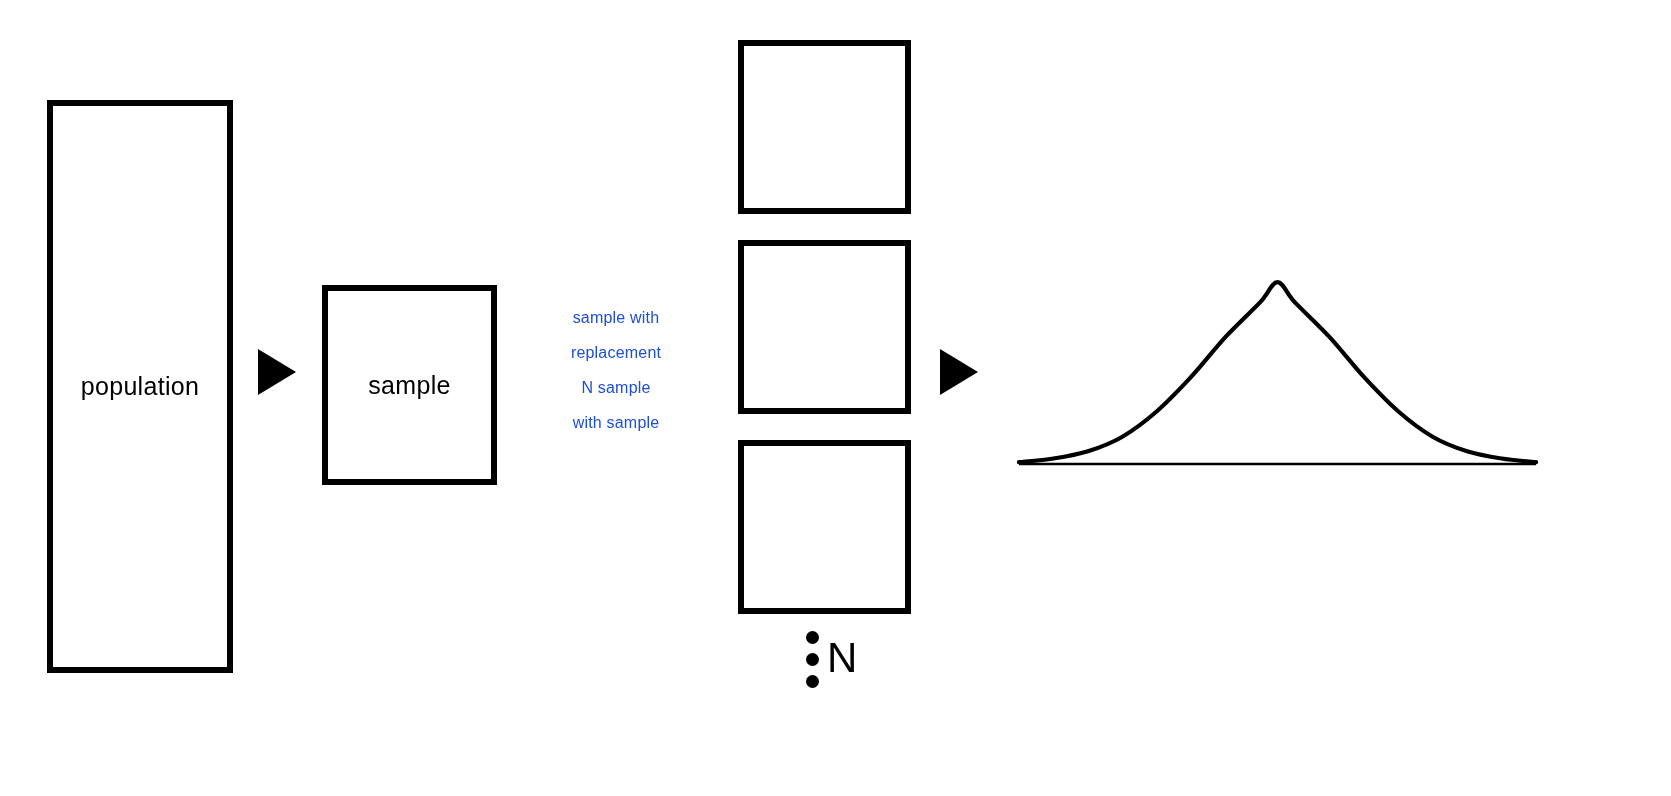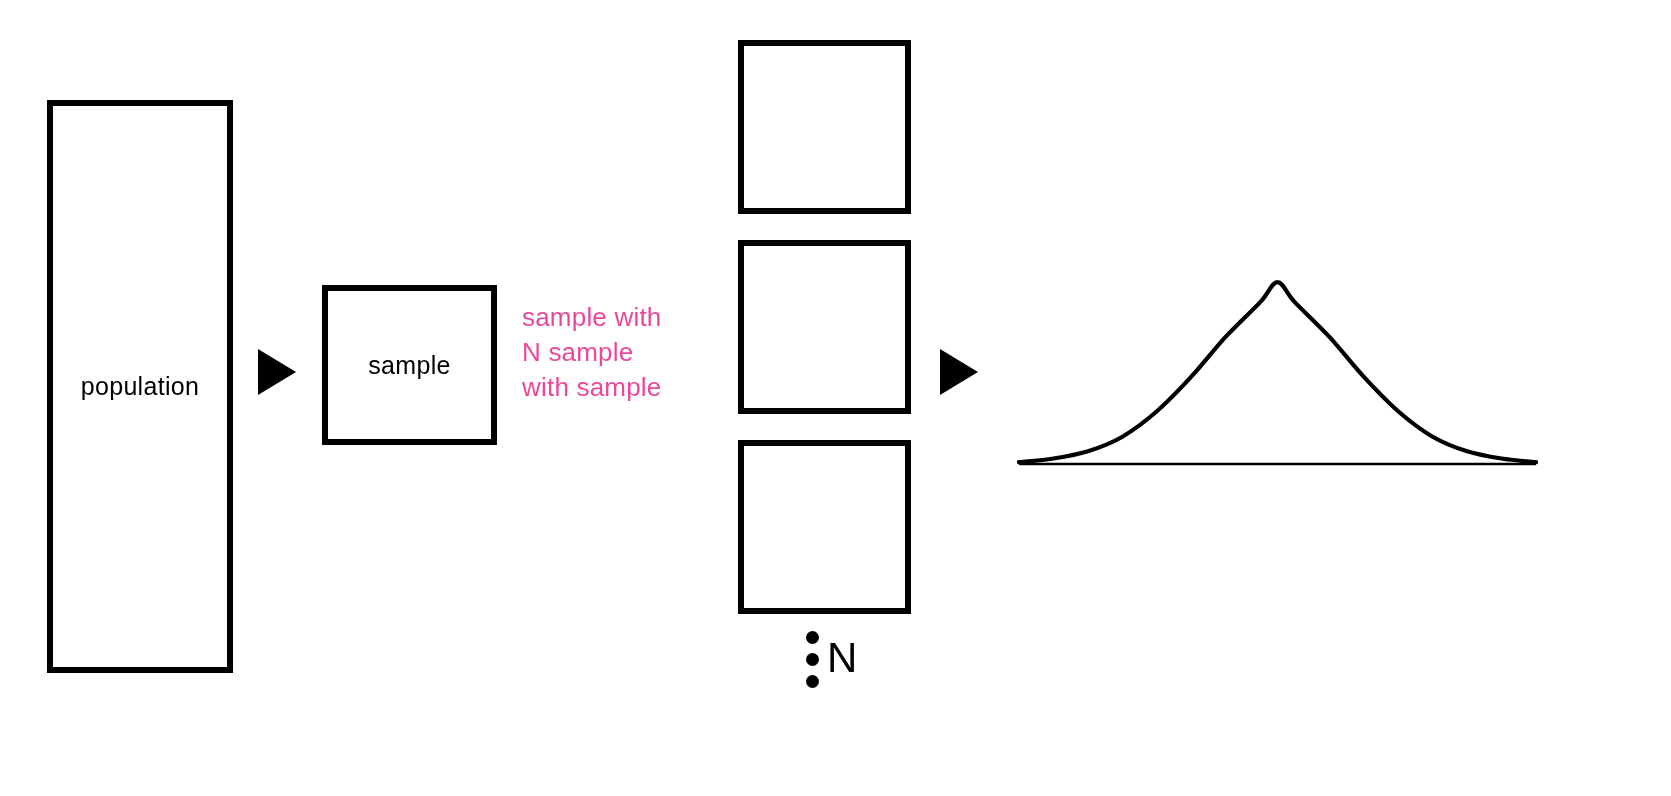--- a/index.html
+++ b/index.html
@@ -44,21 +44,21 @@
     top: 100px;
     width: 186px;
     height: 573px;
   }
 
   
   #sample-box {
     left: 322px;
     top: 285px;
     width: 175px;
-    height: 160px;
+    height: 200px;
   }
 
   
   .resample-box {
     left: 738px;
     width: 173px;
     height: 174px;
   }
   #resample-box-1 { top: 40px; }
   #resample-box-2 { top: 240px; }
@@ -75,25 +75,25 @@
   }
   #arrow-population-to-sample { left: 258px; top: 349px; }
   #arrow-resamples-to-curve   { left: 940px; top: 349px; }
 
   
   #resample-instruction {
     position: absolute;
     left: 522px;
     top: 300px;
     width: 188px;
-    text-align: left;
-    font-size: 26px;
+    text-align: center;
+    font-size: 16px;
     line-height: 35px;
     letter-spacing: 0.2px;
-    color: #ec4899;
+    color: #1d4ed8;
   }
   #resample-instruction .line { display: block; white-space: nowrap; }
 
   
   #repetition-indicator {
     position: absolute;
     left: 806px;
     top: 628px;
     display: flex;
     align-items: center;
@@ -137,20 +137,21 @@
   </div>
 
   <div class="arrow" id="arrow-population-to-sample"></div>
 
   <div class="box" id="sample-box">
     <span class="box-label">sample</span>
   </div>
 
   <div id="resample-instruction">
     <span class="line">sample with</span>
+    <span class="line">replacement</span>
     <span class="line">N sample</span>
     <span class="line">with sample</span>
   </div>
 
   <div class="box resample-box" id="resample-box-1">
     <span class="box-label"></span>
   </div>
   <div class="box resample-box" id="resample-box-2">
     <span class="box-label"></span>
   </div>

